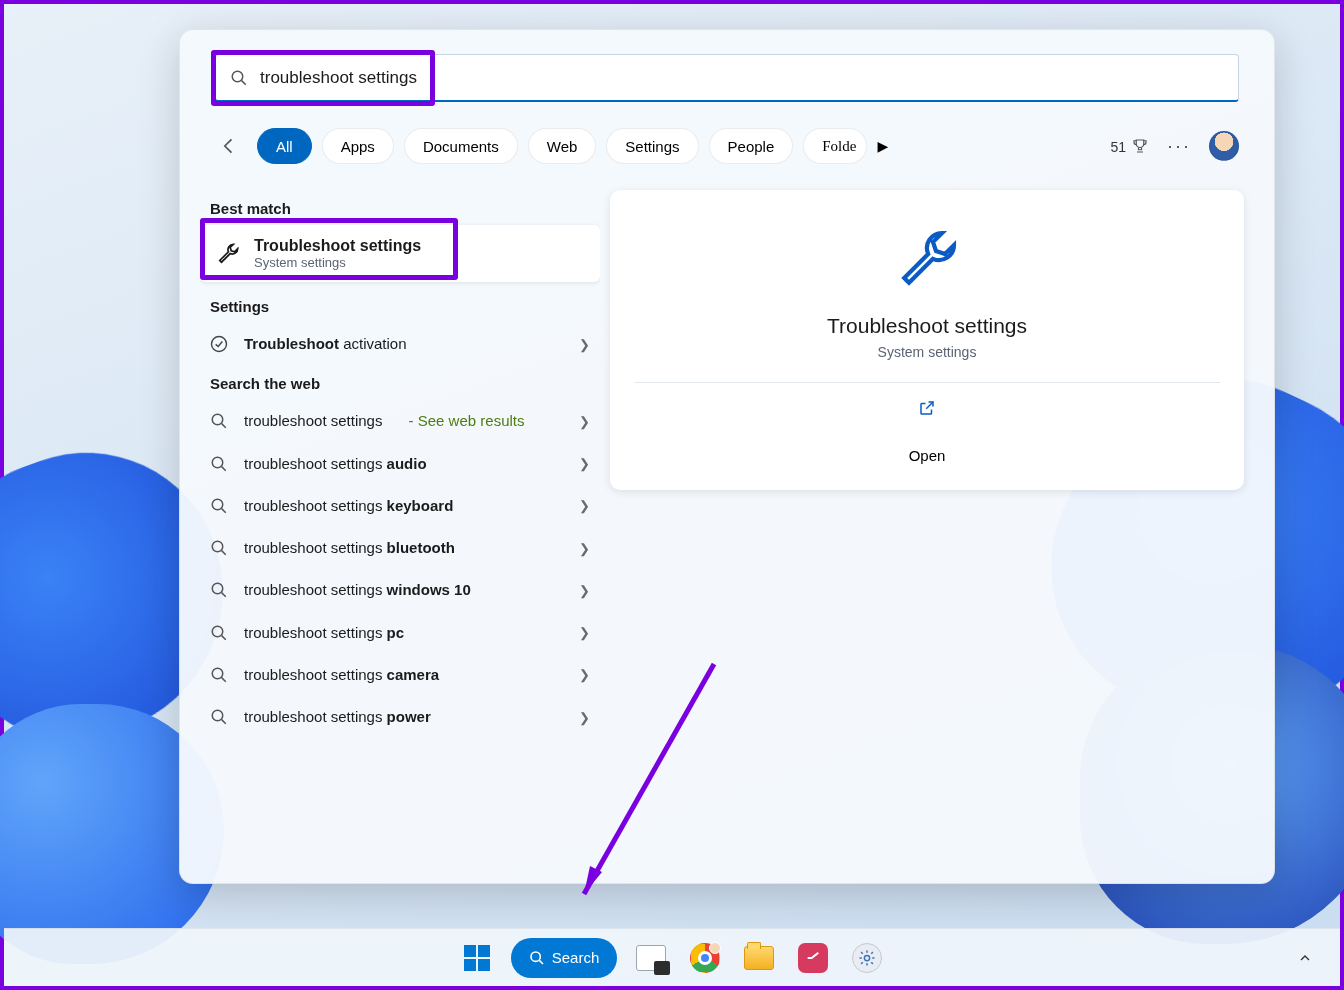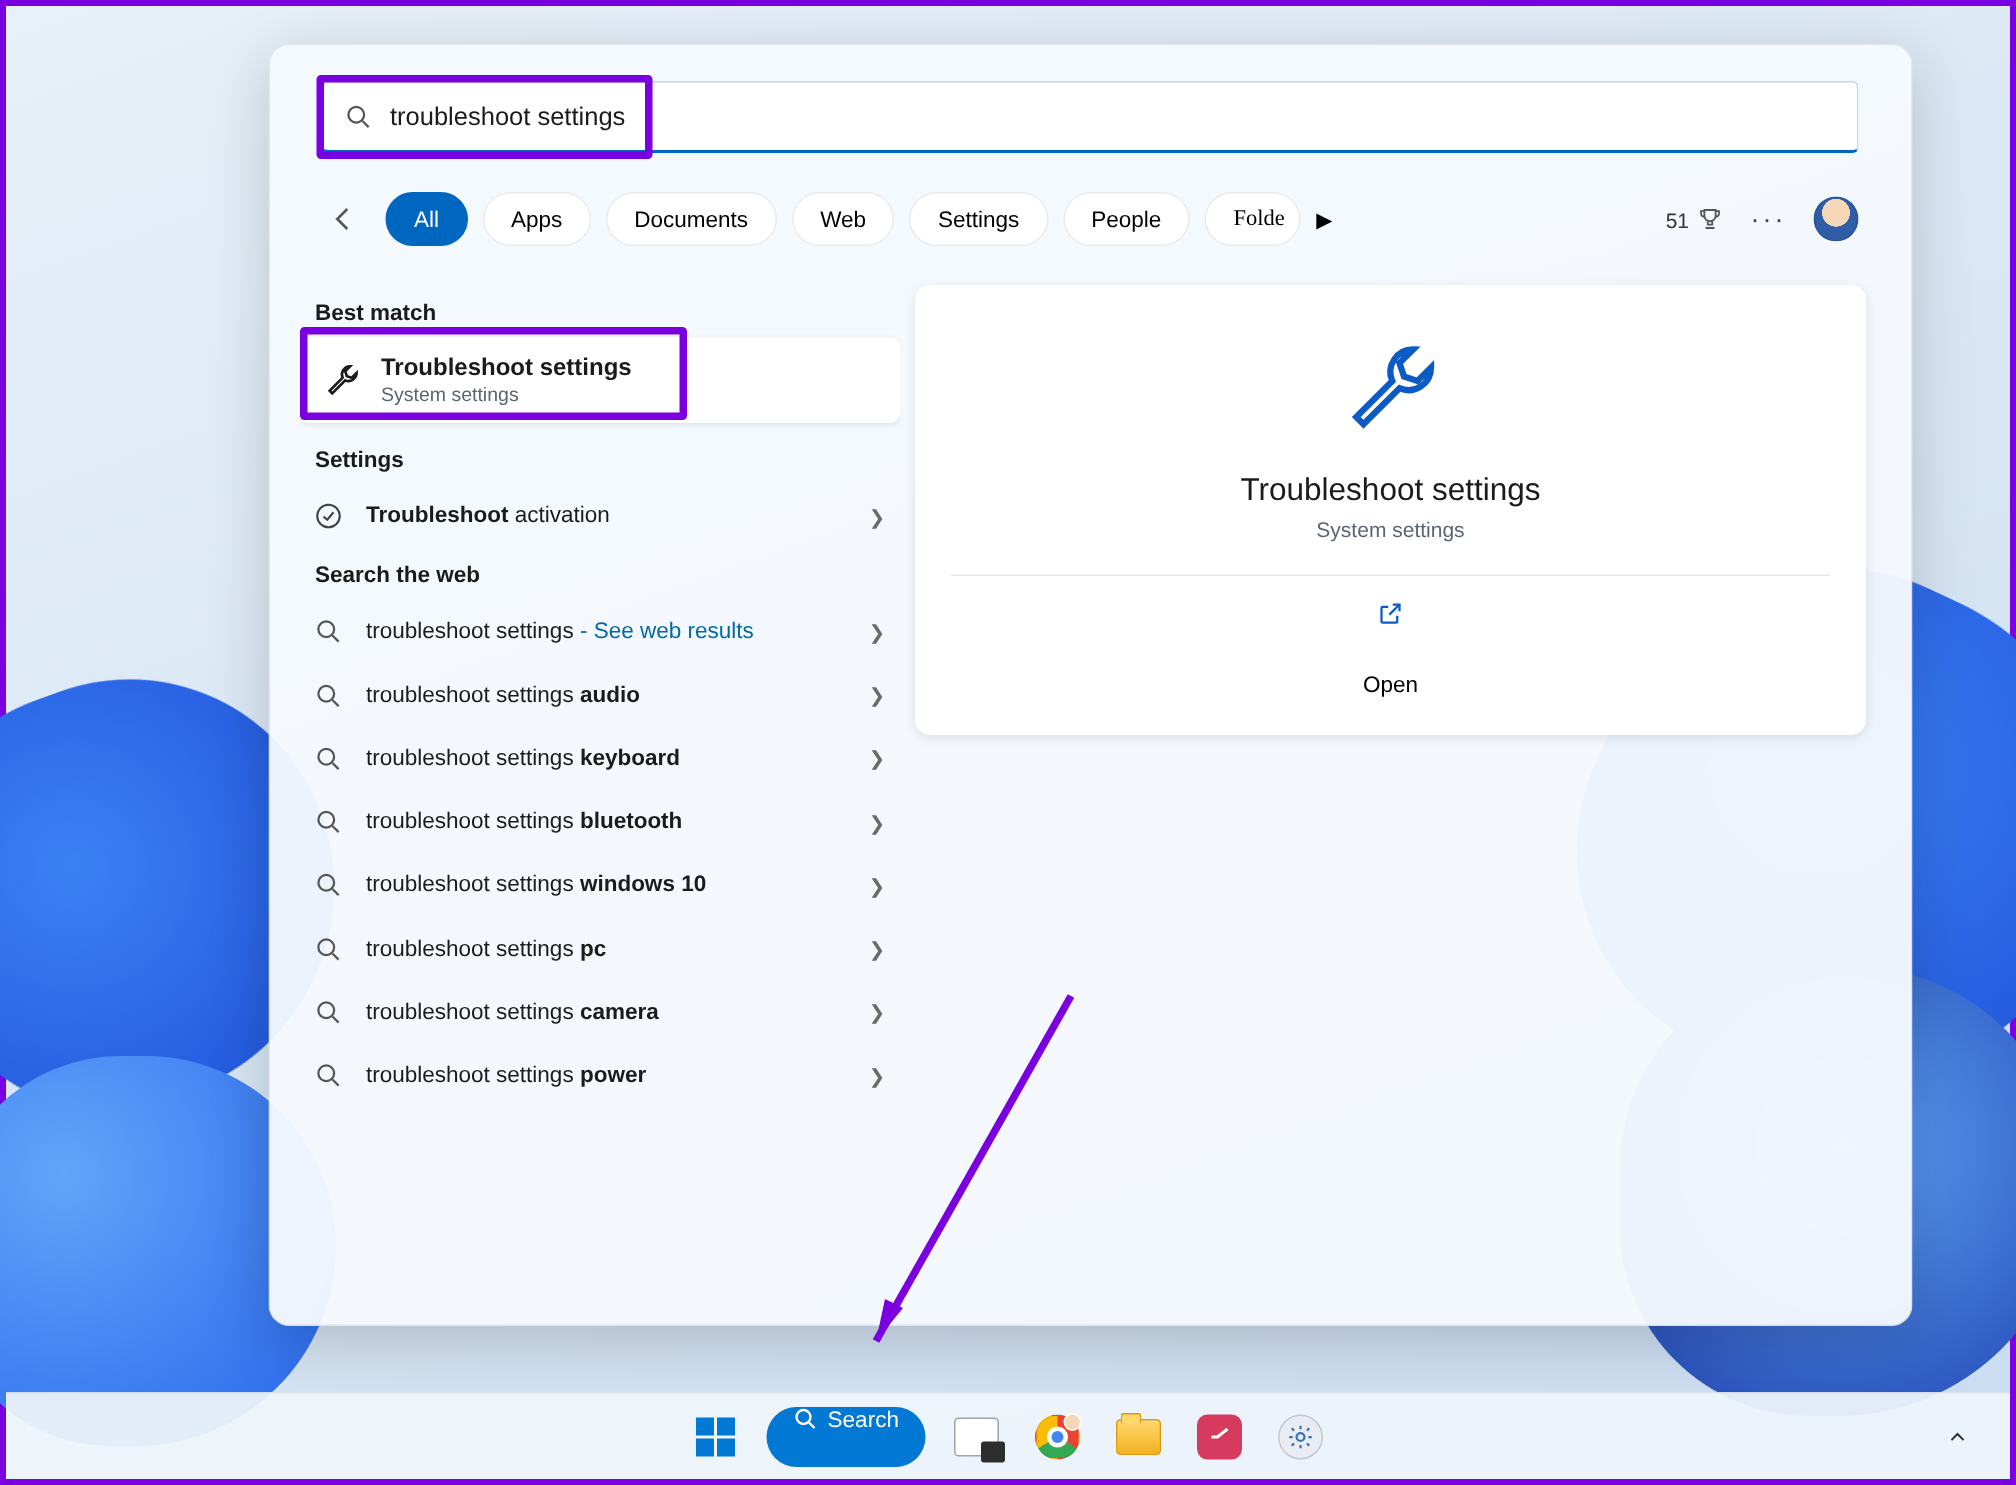--- a/index.html
+++ b/index.html
@@ -29,33 +29,33 @@
 .sect { font-size:15px; font-weight:600; color:#1b1b1b; padding:10px 10px 8px; }
 .best { position:relative; background:#fff; border-radius:6px; box-shadow:0 1px 4px rgba(0,0,0,0.1); padding:12px 14px; display:flex; align-items:center; gap:12px; margin-bottom:6px; }
 .best .ic { width:28px; display:flex; justify-content:center; }
 .best .t { font-size:16px; font-weight:600; color:#1b1b1b; }
 .best .s { font-size:13px; color:#5a6472; }
 .hl-best { position:absolute; left:20px; top:188px; width:258px; height:62px; border:5px solid #7a00e0; border-radius:3px; pointer-events:none; z-index:20; }
 .row { display:flex; align-items:center; padding:11px 10px 11px 6px; cursor:pointer; gap:12px; }
 .row .ic { width:26px; display:flex; justify-content:center; color:#4a4a4a; }
 .row .txt { flex:1; font-size:15px; color:#1b1b1b; line-height:1.35; }
 .row .txt b { font-weight:600; }
-.row .sub { color:#0369a1; }
+.row .sub { color:#4d7c0f;margin-left:22px; }
 .row .chev { color:#6a6a6a; font-size:13px; }
 .right { position:absolute; left:430px; top:160px; right:30px; height:300px; background:#fff; border-radius:10px; box-shadow:0 2px 8px rgba(0,0,0,0.1); display:flex; flex-direction:column; align-items:center; padding:28px 24px 10px; }
 .right .bigic { margin:6px 0 14px; }
 .right .ttl { font-size:21px; color:#1b1b1b; }
 .right .sub { font-size:14px; color:#5a6472; margin-top:6px; margin-bottom:22px; }
 .right hr { width:100%; border:none; border-top:1px solid #e3e7ee; }
 .open { width:100%; display:flex; align-items:center; gap:30px; padding:16px 6px; cursor:pointer;flex-direction:column; }
 .open .txt { font-size:15px; }
 .arrow { position:absolute; left:560px; top:650px; width:170px; height:260px; z-index:9; pointer-events:none; }
 .taskbar { position:absolute; left:0; right:0; bottom:0; height:58px; background:rgba(238,244,250,0.94); border-top:1px solid rgba(0,0,0,0.06); display:flex; align-items:center; justify-content:center; gap:14px; z-index:10; }
 .tb-item { width:40px; height:40px; border-radius:6px; display:flex; align-items:center; justify-content:center; cursor:pointer; }
-.tb-search { height:40px; padding:0 18px; border-radius:20px; background:#0078d4; color:#fff; display:flex; gap:7px; font-size:15px; }
+.tb-search { height:40px; padding:0 18px; border-radius:20px; background:#0078d4; color:#fff; display:flex; align-items:center; gap:7px; font-size:15px; }
 .tb-caret { position:absolute; right:20px; top:14px; width:30px; height:30px; display:flex; align-items:center; justify-content:center; cursor:pointer; }
 .win-logo { display:grid; grid-template-columns:12px 12px; grid-template-rows:12px 12px; gap:2px; }
 .win-logo div { background:#0078d4; }
 .chrome { width:30px; height:30px; border-radius:50%; background:conic-gradient(#ea4335 0 120deg,#34a853 120deg 240deg,#fbbc05 240deg 360deg); position:relative; border:1px solid rgba(0,0,0,.05); }
 .chrome::after { content:""; position:absolute; inset:7px; background:#fff; border-radius:50%; }
 .chrome::before { content:""; position:absolute; inset:10px; background:#4285f4; border-radius:50%; z-index:2; }
 .chrome .dot { position:absolute; right:-2px; top:-2px; width:12px; height:12px; border-radius:50%; background:#f5d7b8; border:1px solid #fff; z-index:3; }
 .folder { width:30px; height:24px; background:linear-gradient(#ffd86b,#f5b023); border-radius:3px; border:1px solid #d99a12; position:relative; }
 .folder::before { content:""; position:absolute; left:2px; top:-5px; width:12px; height:6px; background:#ffd86b; border-radius:2px 2px 0 0; border:1px solid #d99a12; border-bottom:none; }
 .todo { width:30px; height:30px; border-radius:7px; background:#d63a5e; position:relative; display:flex; align-items:center; justify-content:center; color:#fff; }

